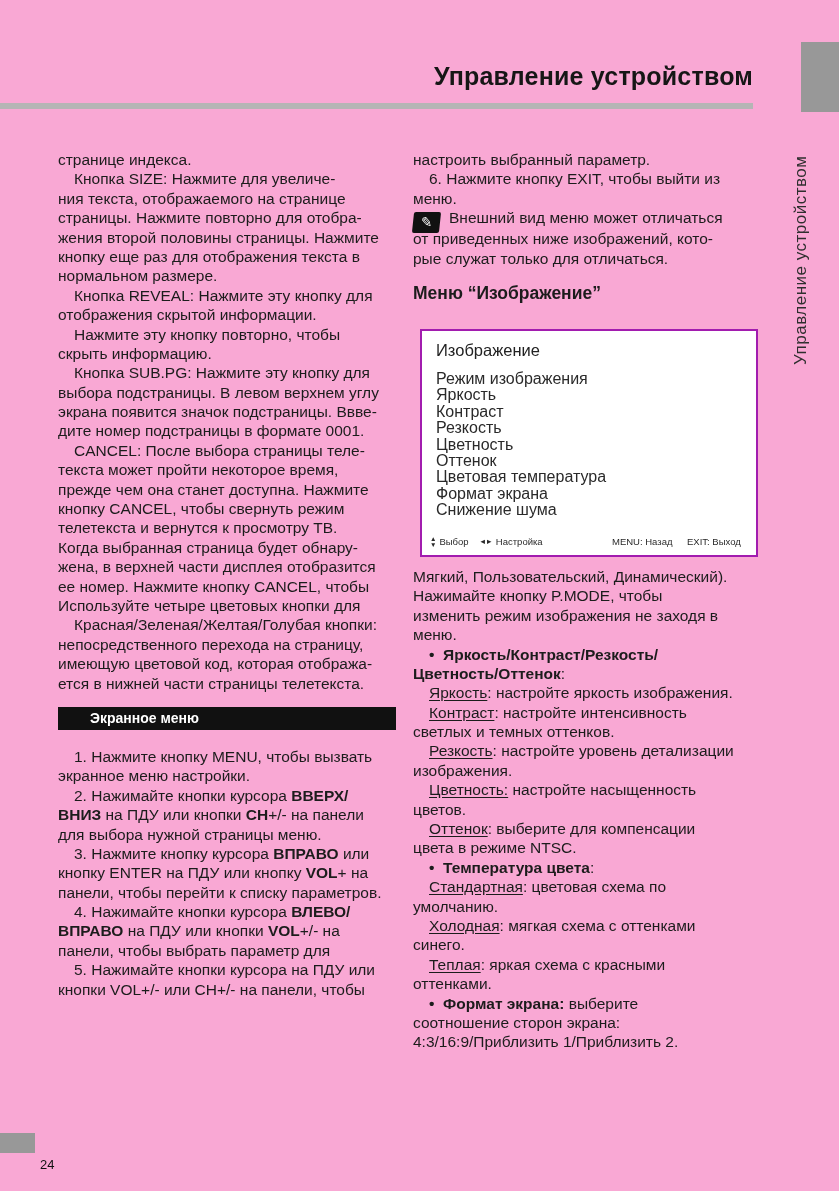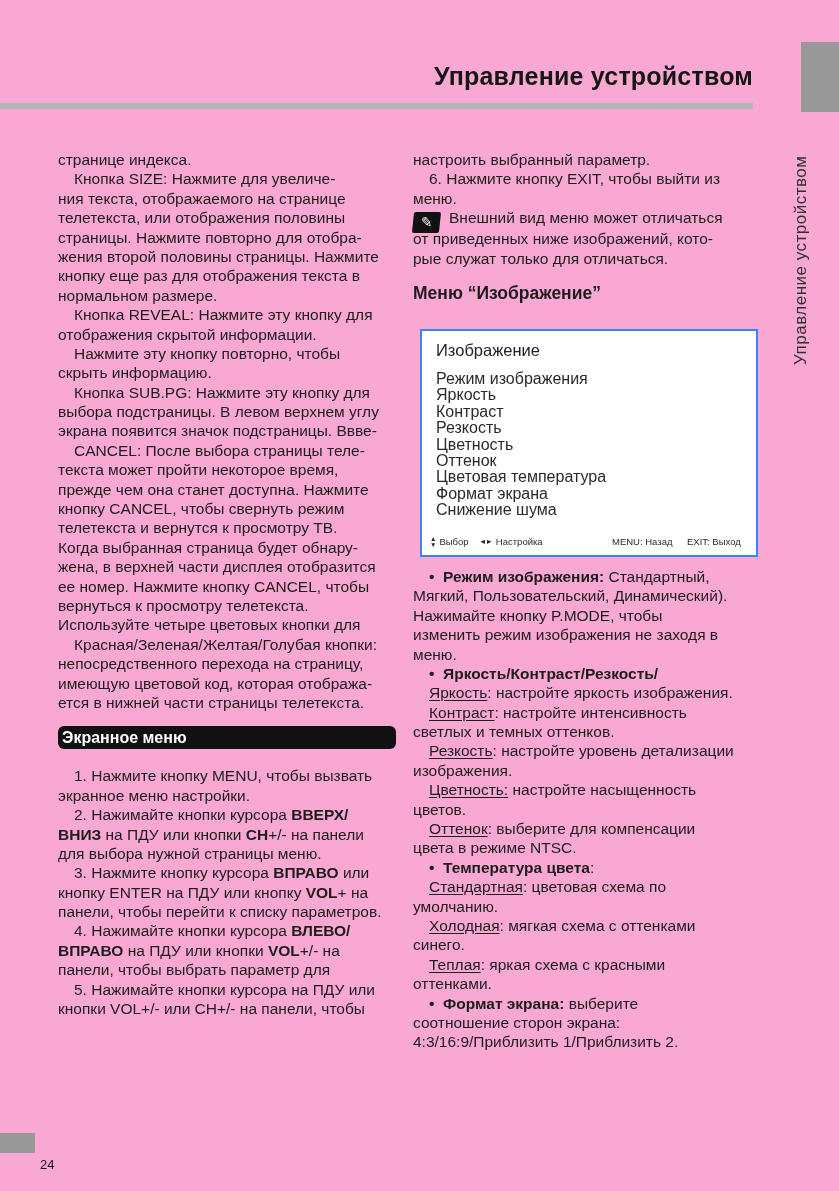--- a/index.html
+++ b/index.html
@@ -32,38 +32,37 @@
   .col-right{left:413px; width:366px;}
   .ln{
     font-size:15.5px; line-height:19.4px; height:19.4px;
     white-space:pre; color:var(--ink,#1c1c1c);
   }
   .ln.ind{padding-left:16px;}
   .ln .b{font-weight:bold;}
   .ln .u{text-decoration:underline; text-underline-offset:2px;}
   .section-bar{
     background:var(--bar,#111111); color:#ffffff; font-weight:bold;
-    font-size:16px; height:23px; line-height:23px; padding-left:4px;
+    font-size:14px; height:23px; line-height:23px; padding-left:32px;
     margin-top:14px;
-    border-radius:6px;
   }
   .list-after-bar{margin-top:17px;}
   .sub-heading{
     font-size:17.5px; font-weight:bold; margin-top:14px; height:22px; line-height:22px;
   }
   
   .note-icon{
     display:inline-flex; align-items:center; justify-content:center;
     width:27px; height:21px; background:#111; color:#fff; font-size:14px;
     border-radius:2px; margin-right:9px; vertical-align:-4px; transform:skewX(-6deg);
   }
   
   .menu-box{
     position:relative; margin-top:25px; margin-left:7px; width:334px; height:224px;
-    border:2px solid #3b82f6; background:#fff;
+    border:2px solid #a21caf; background:#fff;
   }
   .menu-box-title{font-size:16.5px; padding:10px 0 0 14px; color:#222;}
   .menu-box-items{margin-top:11px; padding-left:14px;}
   .menu-box-item{font-size:16px; line-height:16.4px; color:#2a2a2a; white-space:pre;}
   .menu-box-footer{
     position:absolute; left:0; right:0; bottom:5px; height:14px;
     font-size:9.5px; color:#2a2a2a;text-align:center;
   }
   .menu-box-footer .fitem{position:absolute; white-space:pre; display:inline-flex; align-items:center;}
   .updown{display:inline-flex; flex-direction:column; margin-right:3px;}
@@ -87,41 +86,40 @@
   <div class="header-title">Управление устройством</div>
   <div class="header-rule"></div>
   <div class="side-tab"></div>
   <div class="side-text">Управление устройством</div>
 
   <div class="col col-left" id="col-left">
       <div>
         <div class="ln"><span>странице индекса.</span></div>
         <div class="ln ind"><span>Кнопка SIZE: Нажмите для увеличе-</span></div>
         <div class="ln"><span>ния текста, отображаемого на странице</span></div>
-        <div class="ln"><span>телетекста, или отображения половины</span></div>
         <div class="ln"><span>страницы. Нажмите повторно для отобра-</span></div>
         <div class="ln"><span>жения второй половины страницы. Нажмите</span></div>
         <div class="ln"><span>кнопку еще раз для отображения текста в</span></div>
         <div class="ln"><span>нормальном размере.</span></div>
         <div class="ln ind"><span>Кнопка REVEAL: Нажмите эту кнопку для</span></div>
         <div class="ln"><span>отображения скрытой информации.</span></div>
         <div class="ln ind"><span>Нажмите эту кнопку повторно, чтобы</span></div>
         <div class="ln"><span>скрыть информацию.</span></div>
         <div class="ln ind"><span>Кнопка SUB.PG: Нажмите эту кнопку для</span></div>
         <div class="ln"><span>выбора подстраницы. В левом верхнем углу</span></div>
         <div class="ln"><span>экрана появится значок подстраницы. Ввве-</span></div>
+        <div class="ln"><span>дите номер подстраницы в формате 0001.</span></div>
         <div class="ln ind"><span>CANCEL: После выбора страницы теле-</span></div>
         <div class="ln"><span>текста может пройти некоторое время,</span></div>
         <div class="ln"><span>прежде чем она станет доступна. Нажмите</span></div>
         <div class="ln"><span>кнопку CANCEL, чтобы свернуть режим</span></div>
         <div class="ln"><span>телетекста и вернутся к просмотру ТВ.</span></div>
         <div class="ln"><span>Когда выбранная страница будет обнару-</span></div>
         <div class="ln"><span>жена, в верхней части дисплея отобразится</span></div>
         <div class="ln"><span>ее номер. Нажмите кнопку CANCEL, чтобы</span></div>
-        <div class="ln"><span>вернуться к просмотру телетекста.</span></div>
         <div class="ln"><span>Используйте четыре цветовых кнопки для</span></div>
         <div class="ln ind"><span>Красная/Зеленая/Желтая/Голубая кнопки:</span></div>
         <div class="ln"><span>непосредственного перехода на страницу,</span></div>
         <div class="ln"><span>имеющую цветовой код, которая отобража-</span></div>
         <div class="ln"><span>ется в нижней части страницы телетекста.</span></div>
       </div>
       <div class="section-bar">Экранное меню</div>
       <div class="list-after-bar">
         <div class="ln ind"><span>1. Нажмите кнопку MENU, чтобы вызвать</span></div>
         <div class="ln"><span>экранное меню настройки.</span></div>
@@ -164,26 +162,26 @@
           <div class="menu-box-item">Снижение шума</div>
         </div>
         <div class="menu-box-footer">
           <span class="fitem" style="left: 8px;"><span class="updown"><span>▲</span><span>▼</span></span>Выбор</span>
           <span class="fitem" style="left: 57px;"><span class="lr">◄►</span>Настройка</span>
           <span class="fitem" style="left: 190px;">MENU: Назад</span>
           <span class="fitem" style="left: 265px;">EXIT: Выход</span>
         </div>
       </div>
       <div class="bullets">
-        <div class="ln ind"><span class="b">•  Режим изображения:</span><span> Стандартный,</span></div>
         <div class="ln"><span>Мягкий, Пользовательский, Динамический).</span></div>
         <div class="ln"><span>Нажимайте кнопку P.MODE, чтобы</span></div>
         <div class="ln"><span>изменить режим изображения не заходя в</span></div>
         <div class="ln"><span>меню.</span></div>
         <div class="ln ind"><span class="b">•  Яркость/Контраст/Резкость/</span></div>
+        <div class="ln"><span class="b">Цветность/Оттенок</span><span>:</span></div>
         <div class="ln ind"><span class="u">Яркость</span><span>: настройте яркость изображения.</span></div>
         <div class="ln ind"><span class="u">Контраст</span><span>: настройте интенсивность</span></div>
         <div class="ln"><span>светлых и темных оттенков.</span></div>
         <div class="ln ind"><span class="u">Резкость</span><span>: настройте уровень детализации</span></div>
         <div class="ln"><span>изображения.</span></div>
         <div class="ln ind"><span class="u">Цветность:</span><span> настройте насыщенность</span></div>
         <div class="ln"><span>цветов.</span></div>
         <div class="ln ind"><span class="u">Оттенок</span><span>: выберите для компенсации</span></div>
         <div class="ln"><span>цвета в режиме NTSC.</span></div>
         <div class="ln ind"><span class="b">•  Температура цвета</span><span>:</span></div>

